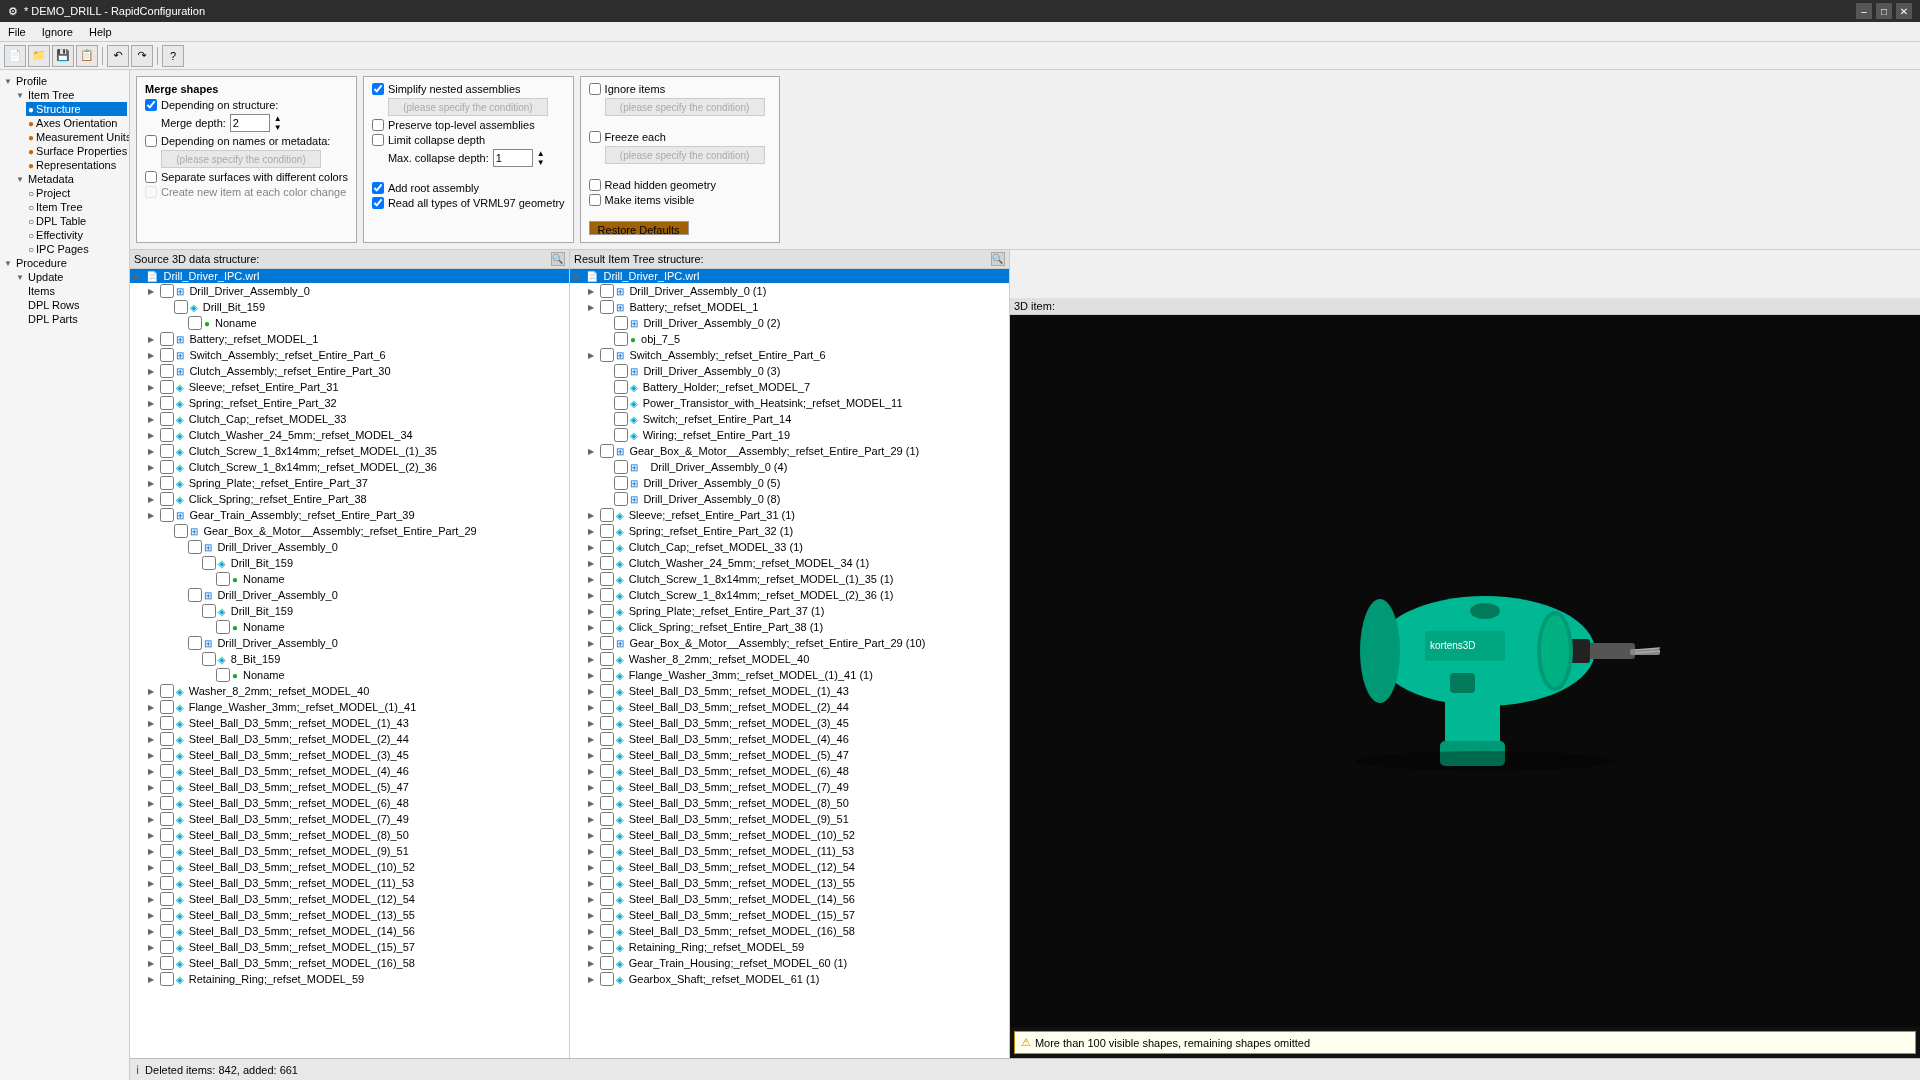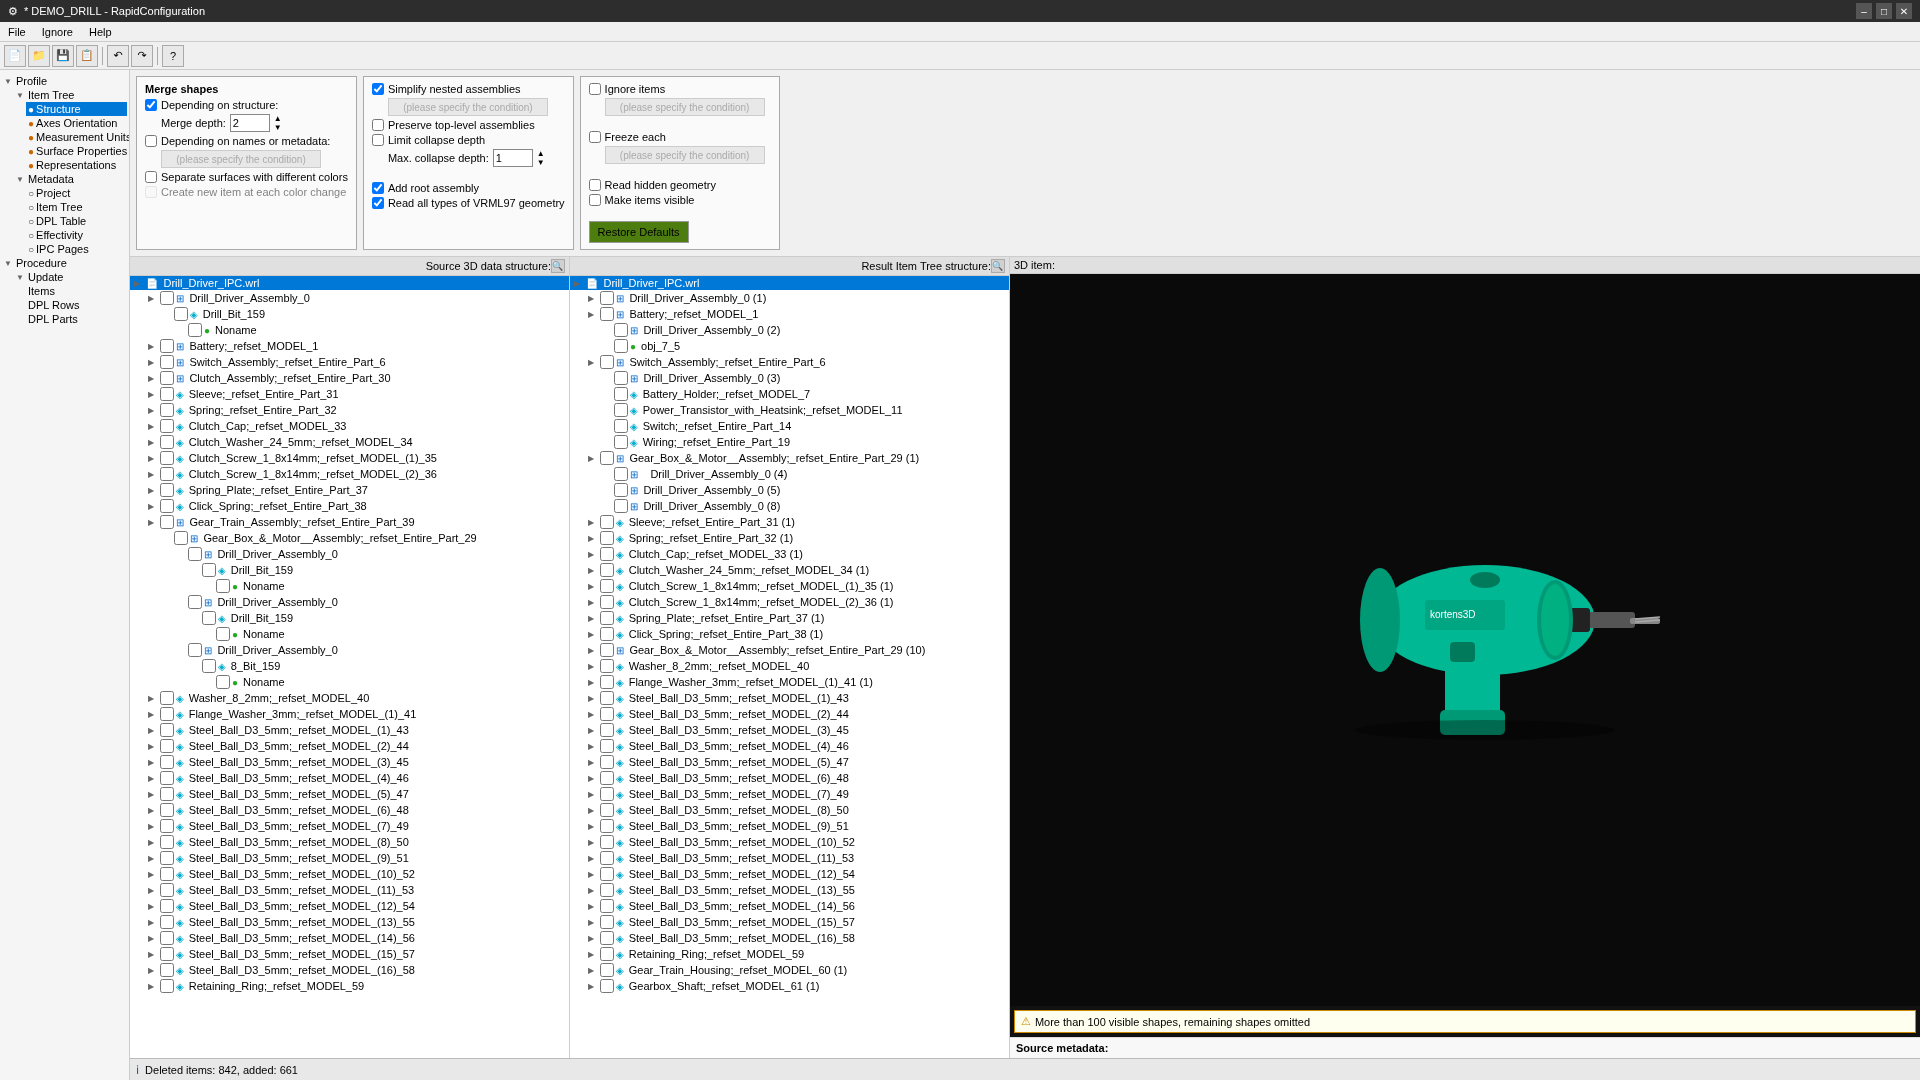--- a/index.html
+++ b/index.html
@@ -42,41 +42,41 @@
     
     .config-group { border: 1px solid #aaa; background: #fafafa; padding: 6px 8px; min-width: 200px; }
     .config-group-title { font-weight: bold; font-size: 11px; margin-bottom: 4px; }
     
     .checkbox-row { display: flex; align-items: center; gap: 4px; margin-bottom: 3px; font-size: 11px; }
     .checkbox-row input[type=checkbox] { width: 12px; height: 12px; }
     .input-row { display: flex; align-items: center; gap: 4px; margin-bottom: 3px; font-size: 11px; }
     .num-input { width: 40px; height: 18px; border: 1px solid #888; font-size: 11px; padding: 0 2px; }
     .cond-btn { background: #e0e0e0; border: 1px solid #999; font-size: 10px; padding: 1px 4px; color: #555; cursor: pointer; width: 160px; height: 18px; }
     .cond-btn:disabled, .cond-btn-disabled { background: #e8e8e8; color: #aaa; border: 1px solid #ccc; }
-    .std-btn { background: #4d7c0f; border: 1px solid #999; font-size: 11px; padding: 2px 8px; cursor: pointer; height: 22px; }
+    .std-btn { background: #a16207; border: 1px solid #999; font-size: 11px; padding: 2px 8px; cursor: pointer; height: 14px; }
 
     
     .preview-section { flex: 1; display: flex; flex-direction: column; overflow: hidden; }
     .preview-label { font-weight: bold; font-size: 11px; padding: 3px 6px; background: #e8e8e8; border-bottom: 1px solid #ccc; }
     .preview-panels { flex: 1; display: flex; overflow: hidden; }
 
     
     .tree-panel { display: flex; flex-direction: column; border-right: 1px solid #ccc; overflow: hidden; }
-    .tree-panel-header { background: #e0e0e0; border-bottom: 1px solid #ccc; padding: 2px 4px; display: flex; align-items: center; justify-content: flex-end; font-size: 11px; }
+    .tree-panel-header { background: #e0e0e0; border-bottom: 1px solid #ccc; padding: 2px 4px; display: flex; align-items: center; justify-content: space-between; font-size: 11px; }
     .tree-panel-search { width: 14px; height: 14px; background: #d0d0d0; border: 1px solid #aaa; display: flex; align-items: center; justify-content: center; cursor: pointer; font-size: 9px; }
     .tree-panel-body { flex: 1; overflow-y: auto; overflow-x: hidden; background: #fff; }
     
     .tp-item { display: flex; align-items: center; gap: 2px; padding: 1px 2px; font-size: 11px; white-space: nowrap; cursor: pointer; }
     .tp-item.highlighted { background: #0078d7; color: #fff; }
     .tp-item.highlighted .tp-icon { color: #fff; }
     .tp-icon { font-size: 10px; color: #0066cc; flex-shrink: 0; }
     .tp-exp { font-size: 8px; color: #666; width: 10px; flex-shrink: 0; }
     
     
-    .view3d { flex: 1; background: #111; display: flex; flex-direction: column; }
+    .view3d { flex: 1; background: #111; display: flex; flex-direction: column; margin-top: 48px; }
     .view3d-header { background: #e0e0e0; border-bottom: 1px solid #ccc; padding: 2px 4px; font-size: 11px; }
     .view3d-body { flex: 1; background: #0a0a0a; display: flex; align-items: center; justify-content: center; overflow: hidden; }
     
     
     .drill-container { width: 100%; height: 100%; display: flex; align-items: center; justify-content: center; }
 
     .view3d-info { background: #fffff0; border: 1px solid #cc8800; padding: 4px 6px; margin: 4px; font-size: 11px; display: flex; align-items: center; gap: 4px; }
     .view3d-meta { background: #f8f8f8; border-top: 1px solid #ddd; padding: 4px 6px; font-size: 11px; }
     .view3d-meta-label { font-weight: bold; }
 
@@ -913,23 +913,20 @@
                 <ellipse cx="220" cy="50" rx="15" ry="8" fill="#007a5a"></ellipse>
 
                 <ellipse cx="220" cy="200" rx="130" ry="10" fill="#000" opacity="0.3"></ellipse>
               </svg>
             </div>
           </div>
           <div class="view3d-info">
             <span style="color:#cc8800;">⚠</span>
             <span>More than 100 visible shapes, remaining shapes omitted</span>
           </div>
-          <div class="view3d-meta">
-            <span class="view3d-meta-label">Source metadata:</span>
-          </div>
         </div>
 
       </div>
     </div>
 
     <div class="status-bar">
       <span class="status-icon">ℹ</span>
       <span>Deleted items: 842, added: 661</span>
     </div>
   </div>

